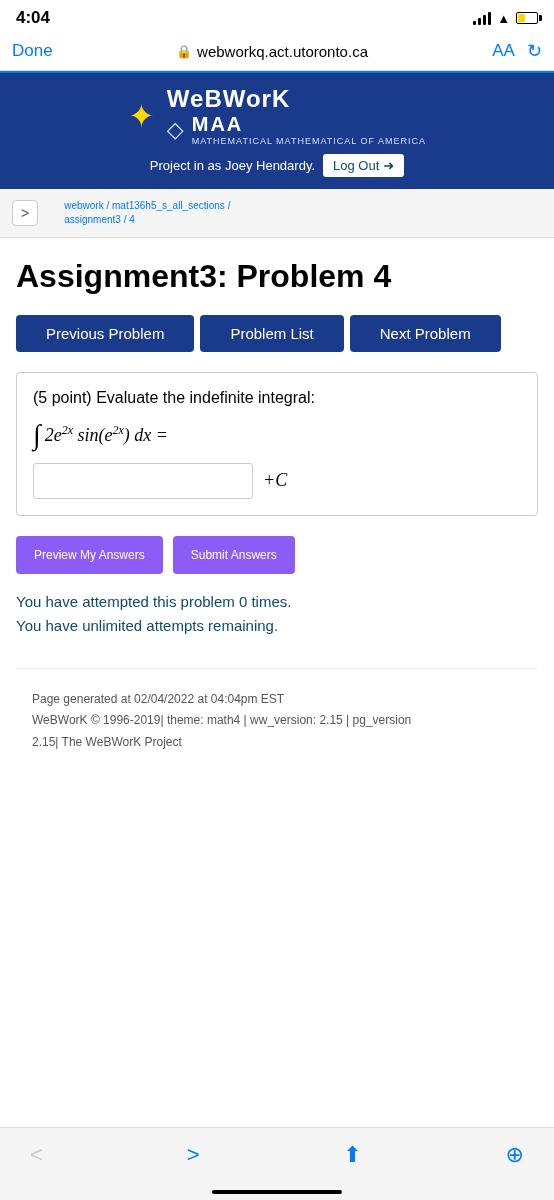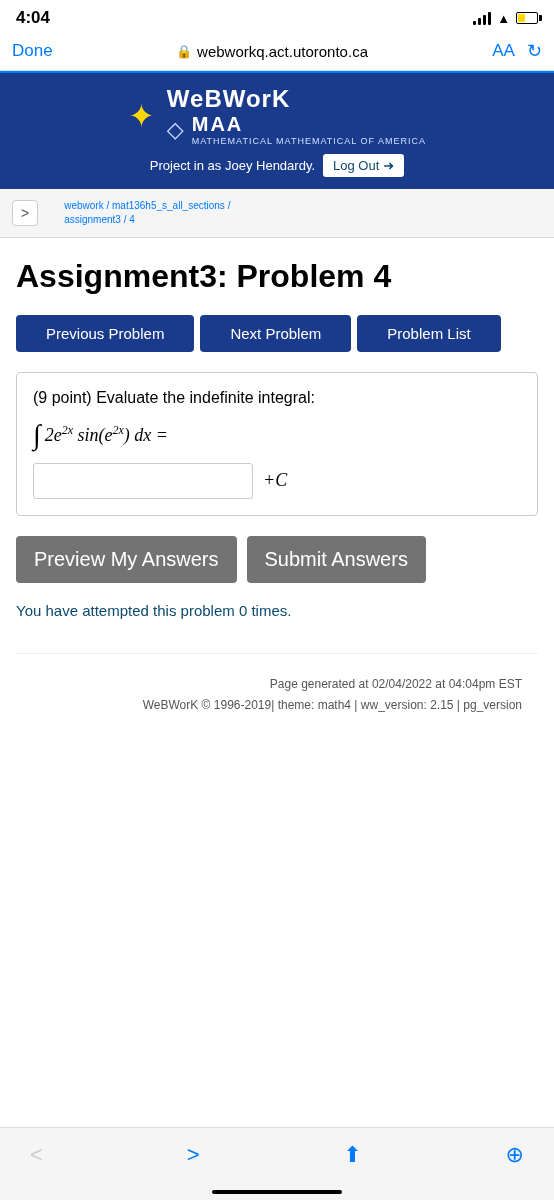--- a/index.html
+++ b/index.html
@@ -300,41 +300,41 @@
       font-style: italic;
     }
 
     
     .action-buttons {
       display: flex;
       gap: 10px;
       margin-bottom: 16px;
     }
     .action-btn {
-      background: #737373;
+      background: #8b5cf6;
       color: #fff;
       border: none;
       padding: 12px 18px;
-      font-size: 20px;
+      font-size: 12px;
       border-radius: 4px;
       cursor: pointer;
       font-weight: 500;
     }
 
     
     .attempt-info {
       font-size: 15px;
       color: #0c4a6e;
       line-height: 1.6;
       margin-bottom: 30px;
     }
 
     
     .page-footer {
-      text-align: right;
+      text-align: left;
       padding: 20px 16px 10px;
       border-top: 1px solid #eee;
     }
     .footer-text {
       font-size: 12px;
       color: #555;
       line-height: 1.8;
     }
 
     
@@ -438,26 +438,26 @@
     <span>/</span>
     <span>4</span>
   </div>
 </div>
 
 <div class="main-content">
   <h1 class="problem-title">Assignment3: Problem 4</h1>
 
   <div class="nav-buttons">
     <button class="nav-btn">Previous Problem</button>
+    <button class="nav-btn">Problem List</button>
     <button class="nav-btn">Next Problem</button>
-    <button class="nav-btn">Problem List</button>
   </div>
 
   <div class="problem-box">
-    <p class="problem-instruction">(9 point) Evaluate the indefinite integral:</p>
+    <p class="problem-instruction">(5 point) Evaluate the indefinite integral:</p>
 
     <div class="integral-display">
       <span class="integral-symbol">∫</span>
       <span class="integral-expr">
         2e<sup>2x</sup> sin(e<sup>2x</sup>) dx&nbsp;=
       </span>
     </div>
 
     <div class="answer-row">
       <input type="text" class="answer-input" placeholder="" style="">
@@ -465,26 +465,28 @@
     </div>
   </div>
 
   <div class="action-buttons">
     <button class="action-btn">Preview My Answers</button>
     <button class="action-btn">Submit Answers</button>
   </div>
 
   <div class="attempt-info">
     <div>You have attempted this problem 0 times.</div>
+    <div>You have unlimited attempts remaining.</div>
   </div>
 
   <div class="page-footer">
     <div class="footer-text">
       <div>Page generated at 02/04/2022 at 04:04pm EST</div>
       <div>WeBWorK © 1996-2019| theme: math4 | ww_version: 2.15 | pg_version</div>
+      <div>2.15| The WeBWorK Project</div>
     </div>
   </div>
 </div>
 
 <div class="browser-bottom" style="padding-bottom: 28px;">
   <button class="bottom-btn disabled">
     <span>&lt;</span>
   </button>
   <button class="bottom-btn">
     <span>&gt;</span>

